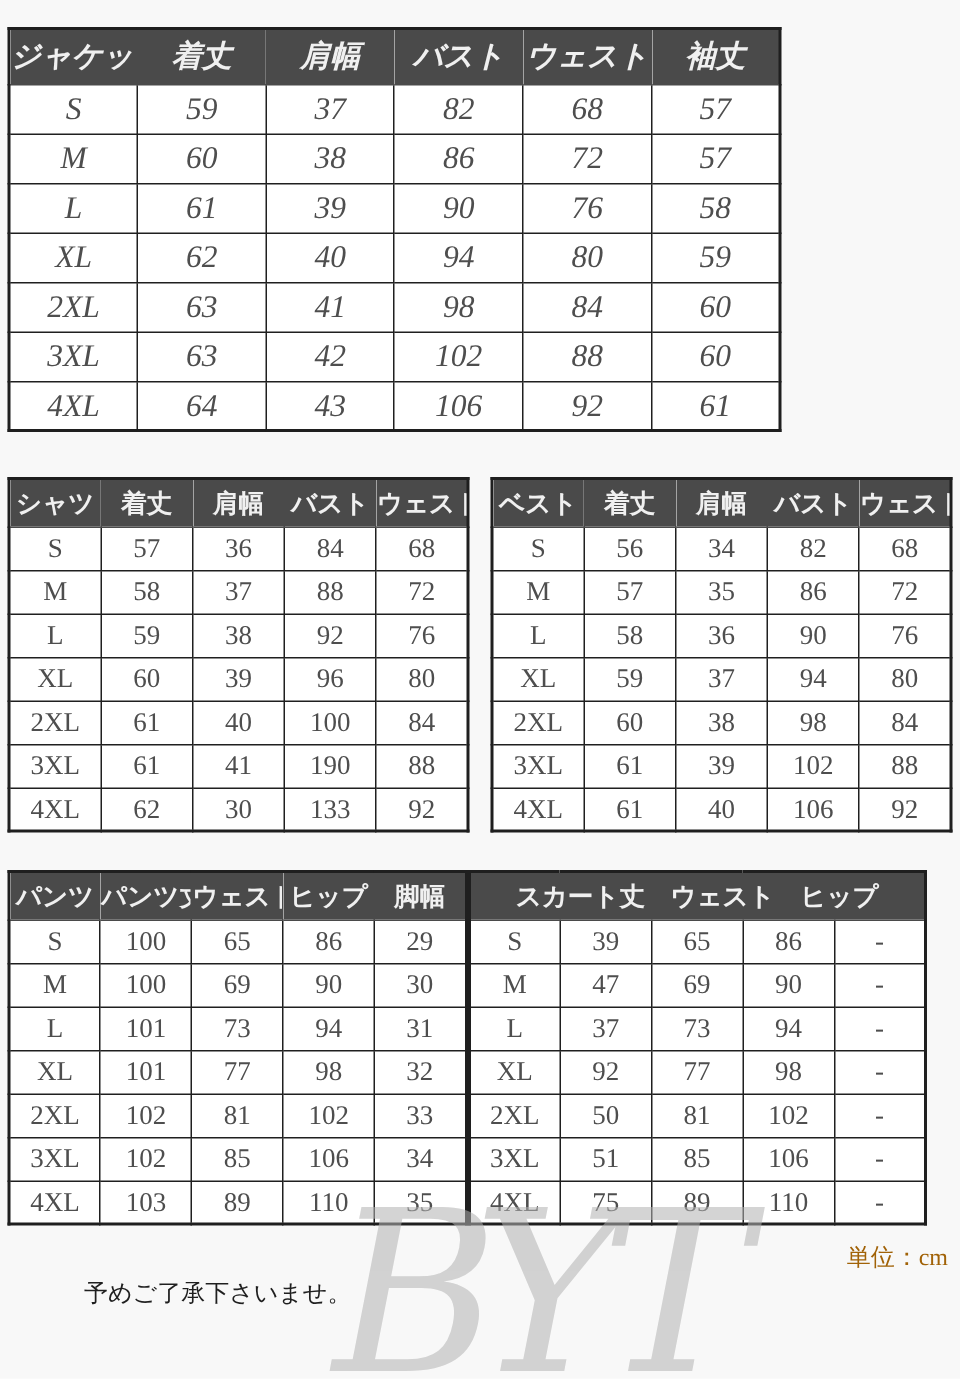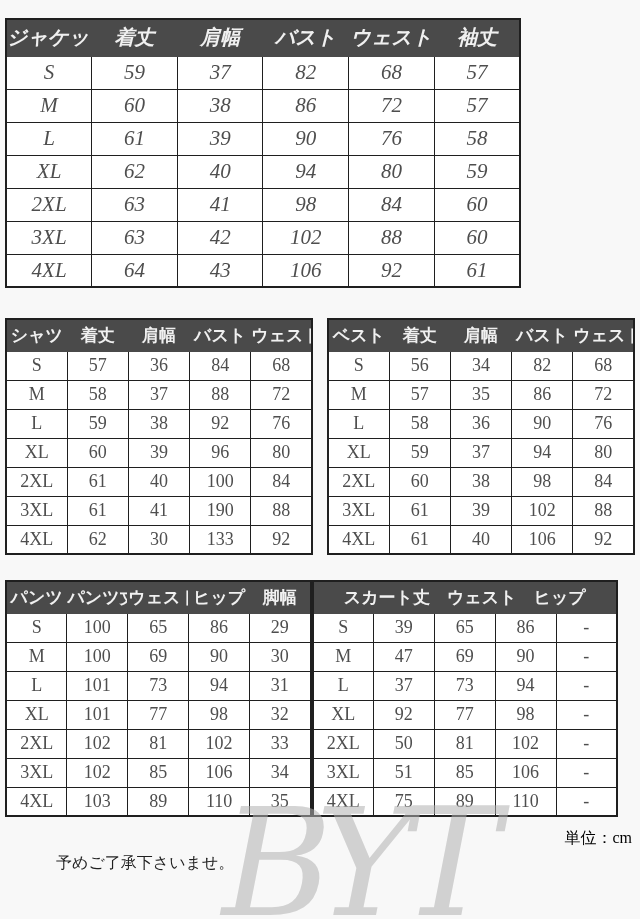--- a/index.html
+++ b/index.html
@@ -45,21 +45,21 @@
   .bottom-row { position: absolute; left: 5px; top: 580px; width: 613px; display: flex; justify-content: space-between; }
 
   .sub-table { width: 308px; }
   .sub-table th { height: 32px; font-size: 17px; letter-spacing: 0; }
   .sub-table td { height: 29px; font-size: 18px; }
 
   .unit-label {
     position: absolute;
     top: 828px; right: 8px;
     font-size: 16px;
-    color: #000000;
+    color: #a16207;
     z-index: 2;
     margin-left: 16px;
   }
   .note {
     position: absolute;
     left: 46px; top: 850px;
     font-size: 16px;
     line-height: 25px;
     color: #1f1f1f;
     z-index: 2;

